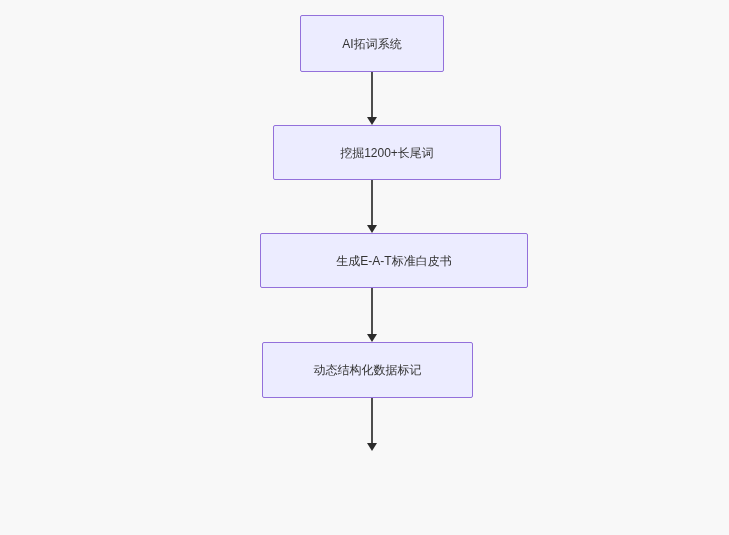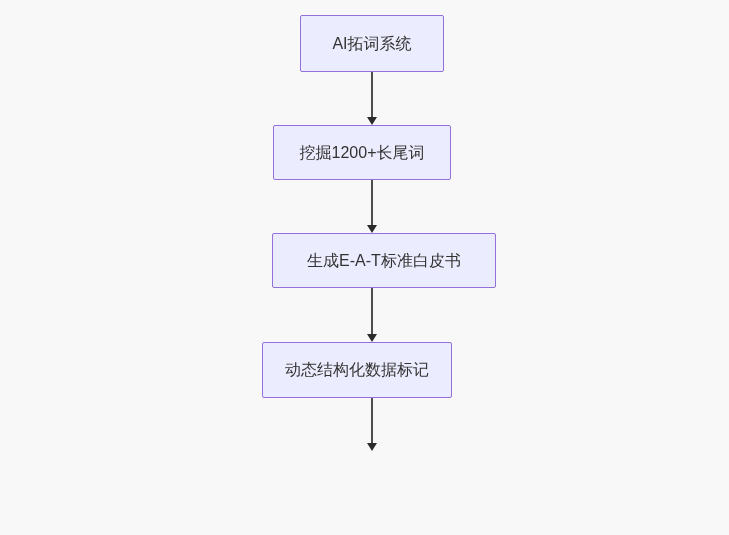--- a/index.html
+++ b/index.html
@@ -24,28 +24,28 @@
   }
   .node{
     position:absolute;
     display:flex;
     align-items:center;
     justify-content:center;
     background: var(--node-fill);
     border:1px solid var(--node-border);
     border-radius:2px;
     color: var(--text);
-    font-size:16px;
+    font-size:12px;
     line-height:1;
     white-space:nowrap;
   }
   .node-1{ left:300px; top:15px;  width:144px; height:57px; }
-  .node-2{ left:273px; top:125px; width:178px; height:55px; }
-  .node-3{ left:260px; top:233px; width:224px; height:55px;margin-left:12px; }
-  .node-4{ left:262px; top:342px; width:190px; height:56px; }
+  .node-2{ left:273px; top:125px; width:228px; height:55px; }
+  .node-3{ left:260px; top:233px; width:268px; height:55px; }
+  .node-4{ left:262px; top:342px; width:211px; height:56px; }
   .node-5{ left:256px; top:451px; width:233px; height:54px; }
 
   .edge{ position:absolute; width:10px; margin-left:-5px; }
   .edge-1{ left:372px; top:72px;  height:53px; }
   .edge-2{ left:372px; top:180px; height:53px; }
   .edge-3{ left:372px; top:288px; height:54px; }
   .edge-4{ left:372px; top:398px; height:53px; }
   .edge .line{
     position:absolute;
     left:50%; top:0;

